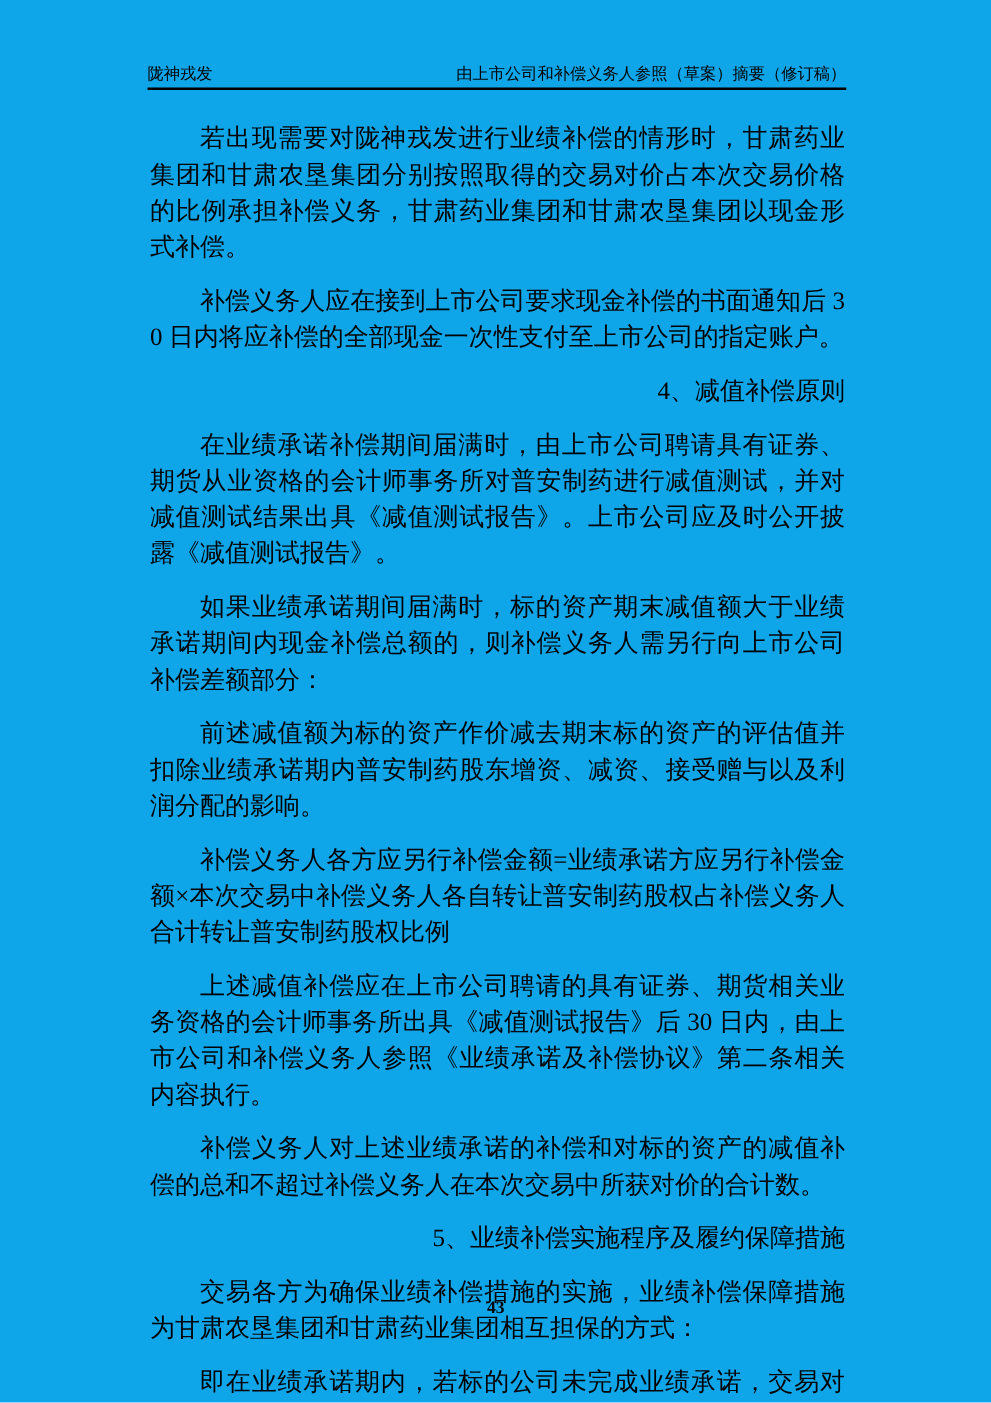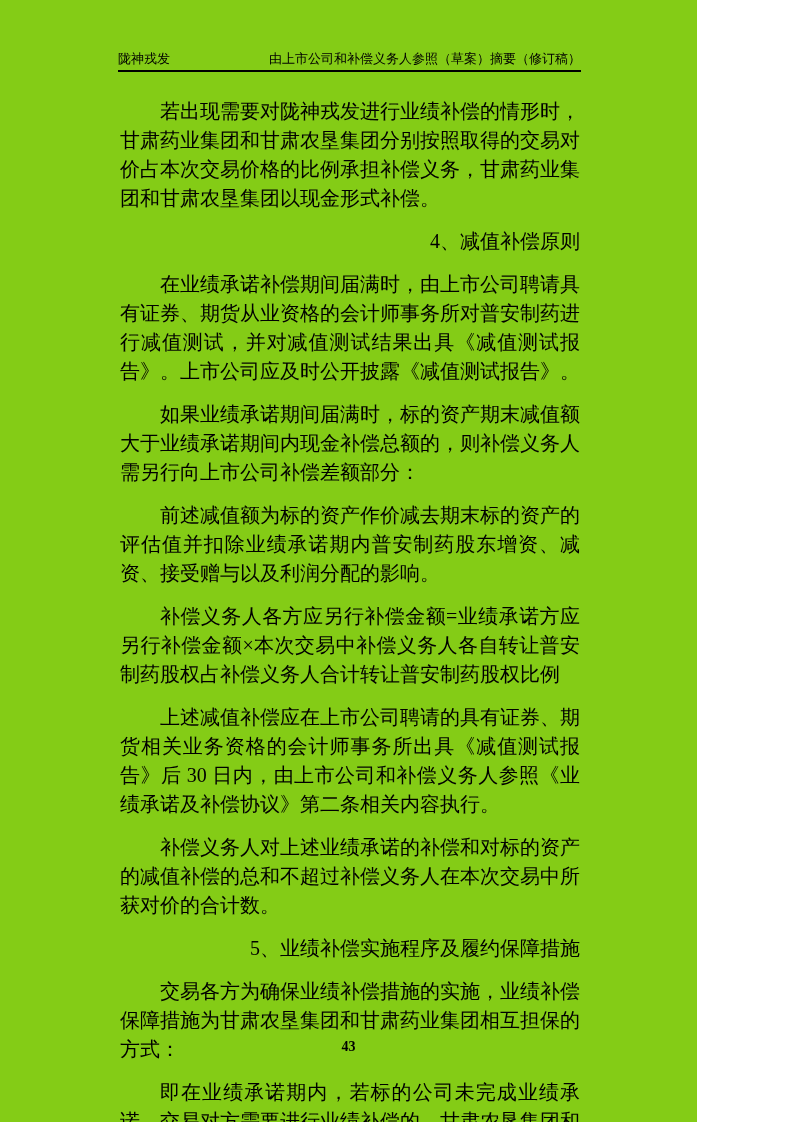--- a/index.html
+++ b/index.html
@@ -2,23 +2,23 @@
 <html><head>
 <meta charset="utf-8">
 <style>
   html, body {
     margin: 0;
     padding: 0;
     background: #ffffff;
   }
   .page {
     position: relative;
-    width: 697px;
+    width: 793px;
     height: 1122px;
-    background: #84cc16;
+    background: #0ea5e9;
     color: #000000;
     font-family: "Liberation Serif", "DejaVu Serif", serif;
     overflow: hidden;
   }
   .page-header {
     position: absolute;
     left: 118px;
     right: 116px;
     top: 50px;
     display: flex;
@@ -65,20 +65,21 @@
 <div class="page">
 
   <div class="page-header">
     <span>陇神戎发</span>
     <span>由上市公司和补偿义务人参照（草案）摘要（修订稿）</span>
   </div>
 
   <div class="page-body">
 
   <p class="body">若出现需要对陇神戎发进行业绩补偿的情形时，甘肃药业集团和甘肃农垦集团分别按照取得的交易对价占本次交易价格的比例承担补偿义务，甘肃药业集团和甘肃农垦集团以现金形式补偿。</p>
+      <p class="body">补偿义务人应在接到上市公司要求现金补偿的书面通知后 30 日内将应补偿的全部现金一次性支付至上市公司的指定账户。</p>
       <p class="heading">4、减值补偿原则</p>
       <p class="body">在业绩承诺补偿期间届满时，由上市公司聘请具有证券、期货从业资格的会计师事务所对普安制药进行减值测试，并对减值测试结果出具《减值测试报告》。上市公司应及时公开披露《减值测试报告》。</p>
       <p class="body">如果业绩承诺期间届满时，标的资产期末减值额大于业绩承诺期间内现金补偿总额的，则补偿义务人需另行向上市公司补偿差额部分：</p>
       <p class="body">前述减值额为标的资产作价减去期末标的资产的评估值并扣除业绩承诺期内普安制药股东增资、减资、接受赠与以及利润分配的影响。</p>
       <p class="body">补偿义务人各方应另行补偿金额=业绩承诺方应另行补偿金额×本次交易中补偿义务人各自转让普安制药股权占补偿义务人合计转让普安制药股权比例</p>
       <p class="body">上述减值补偿应在上市公司聘请的具有证券、期货相关业务资格的会计师事务所出具《减值测试报告》后 30 日内，由上市公司和补偿义务人参照《业绩承诺及补偿协议》第二条相关内容执行。</p>
       <p class="body">补偿义务人对上述业绩承诺的补偿和对标的资产的减值补偿的总和不超过补偿义务人在本次交易中所获对价的合计数。</p>
       <p class="heading">5、业绩补偿实施程序及履约保障措施</p>
       <p class="body">交易各方为确保业绩补偿措施的实施，业绩补偿保障措施为甘肃农垦集团和甘肃药业集团相互担保的方式：</p>
       <p class="body">即在业绩承诺期内，若标的公司未完成业绩承诺，交易对方需要进行业绩补偿的，甘肃农垦集团和甘肃药业集团未能在协议约定或上市公司指定的补偿</p>

